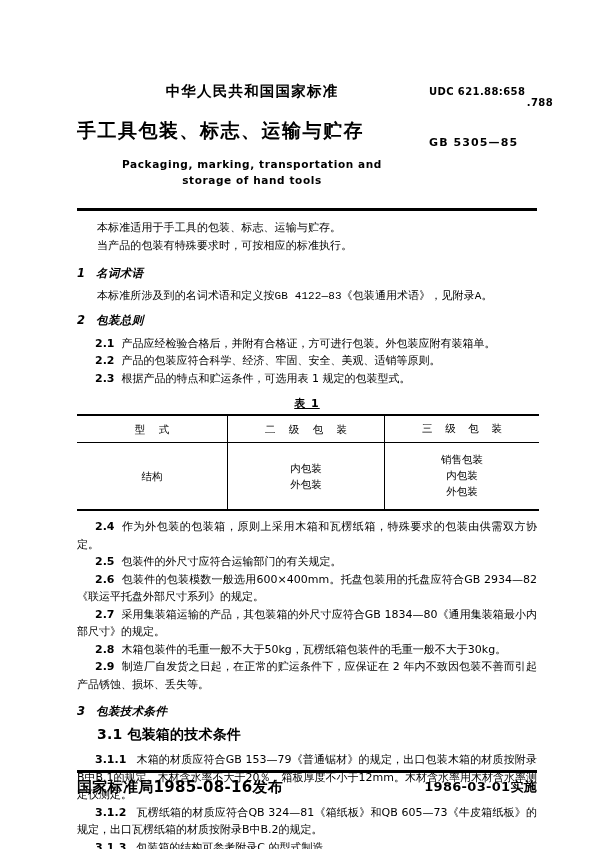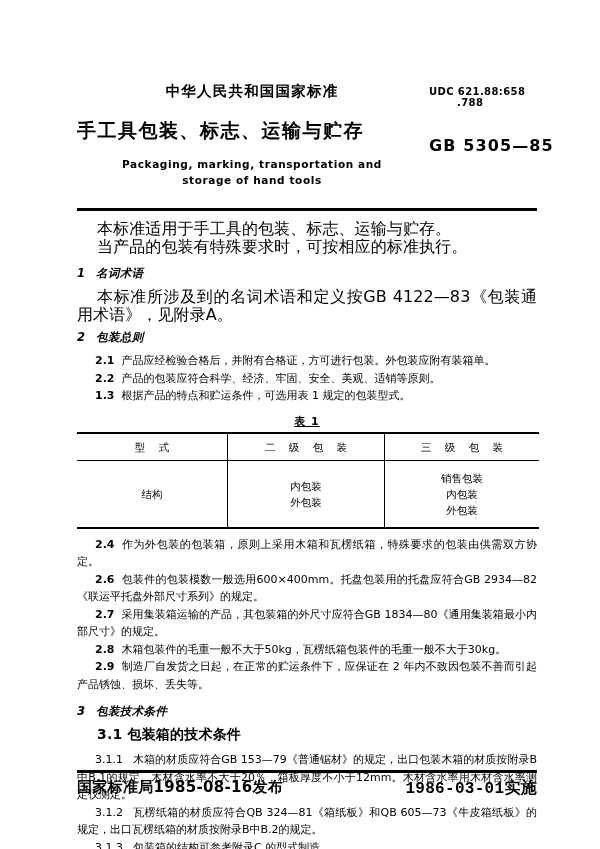--- a/index.html
+++ b/index.html
@@ -68,27 +68,27 @@
   .udc-block {
     position: absolute;
     left: 352px;
     top: 12px;
     width: 150px;
     font-size: 10px;
     font-weight: bold;
     letter-spacing: 0.4px;
   }
   .udc-line1 { display: block; white-space: nowrap; }
-  .udc-line2 { display: block; text-align: left; width: 96px; margin-left: 28px; }
+  .udc-line2 { display: block; text-align: right; width: 96px; margin-left: 28px; }
 
   .gb-no {
     position: absolute;
     left: 352px;
     top: 62px;
-    font-size: 16px;
+    font-size: 11px;
     font-weight: bold;
     letter-spacing: 1.1px;
     white-space: nowrap;
   }
 
   
   .rule-top {
     position: absolute;
     left: 62px;
     top: 196px;
@@ -106,25 +106,26 @@
   }
 
   
   .body-area {
     position: absolute;
     left: 62px;
     top: 206px;
     width: 460px;
   }
   .p {
-    font-size: 16px;
+    font-size: 11px;
     line-height: 17.5px;
     text-align: justify;
     letter-spacing: 0.1px;
     margin: 0;
+    font-family: Liberation Mono, monospace;
   }
   .indent1 { text-indent: 20px; }
   .lead-block { margin-top: 2px; }
   .sec-head {
     font-size: 11.5px;
     font-weight: bold;
     margin: 0;
     letter-spacing: 0.4px;
     font-style: italic;
   }
@@ -140,21 +141,21 @@
   .gap-m { height: 11px; }
 
   .clause { font-size: 11px; line-height: 17.5px; text-align: justify; margin: 0; }
   .clause .lbl {
     font-weight: bold;
     display: inline-block;
     padding-left: 18px;
     padding-right: 7px;
   }
   .clause .lbl-wide {
-    font-weight: normal;
+    font-weight: bold;
     display: inline-block;
     padding-left: 18px;
     padding-right: 10px;
   }
 
   
   .tbl-caption {
     text-align: center;
     font-size: 11px;
     font-weight: bold;
@@ -184,21 +185,21 @@
     text-indent: 5px;
     font-weight: normal;
   }
   table.t1 .bdy td {
     border-bottom: 2.2px solid #000;
     height: 58px;
     padding: 4px 0;
   }
   table.t1 .c1 { width: 150px; border-right: 1.2px solid #000; }
   table.t1 .c2 { width: 156px; border-right: 1.2px solid #000; text-align: center; }
-  table.t1 .c3 { width: 154px; }
+  table.t1 .c3 { width: 154px; font-family: Liberation Serif, serif; }
   .cellline { display: block; }
 
   
   .footer {
     position: absolute;
     left: 62px;
     top: 766px;
     width: 460px;
     height: 18px;
   }
@@ -209,25 +210,24 @@
     font-size: 15px;
     font-weight: bold;
     letter-spacing: 0.3px;
     white-space: nowrap;
     text-align: right;
   }
   .foot-right {
     position: absolute;
     right: 0;
     top: 0;
-    font-size: 16px;
+    font-size: 13px;
     font-weight: bold;
     letter-spacing: 0.3px;
     white-space: nowrap;
-    font-family: Liberation Mono, monospace;
   }
 </style>
 </head>
 <body>
 
 <div class="page">
 
   <div class="masthead">
     <div class="nat-title">中华人民共和国国家标准</div>
     <div class="main-title">手工具包装、标志、运输与贮存</div>
@@ -260,21 +260,21 @@
     <p class="p indent1">本标准所涉及到的名词术语和定义按GB  4122—83《包装通用术语》，见附录A。</p>
 
     <div class="gap-s"></div>
 
     <p class="sec-head"><span class="num">2</span><span>包装总则</span></p>
 
     <div class="gap-s"></div>
 
     <p class="clause"><span class="lbl">2.1</span><span>产品应经检验合格后，并附有合格证，方可进行包装。外包装应附有装箱单。</span></p>
     <p class="clause"><span class="lbl">2.2</span><span>产品的包装应符合科学、经济、牢固、安全、美观、适销等原则。</span></p>
-    <p class="clause"><span class="lbl">1.3</span><span>根据产品的特点和贮运条件，可选用表 1 规定的包装型式。</span></p>
+    <p class="clause"><span class="lbl">2.3</span><span>根据产品的特点和贮运条件，可选用表 1 规定的包装型式。</span></p>
 
     <div class="gap-s"></div>
 
     <p class="tbl-caption">表 1</p>
 
     <table class="t1">
       <tbody>
         <tr class="hdr">
           <td class="c1">型        式</td>
           <td class="c2">二   级   包   装</td>
@@ -293,20 +293,21 @@
             <span class="cellline">内包装</span>
             <span class="cellline">外包装</span>
           </td>
         </tr>
       </tbody>
     </table>
 
     <div class="gap-s"></div>
 
     <p class="clause"><span class="lbl">2.4</span><span>作为外包装的包装箱，原则上采用木箱和瓦楞纸箱，特殊要求的包装由供需双方协定。</span></p>
+    <p class="clause"><span class="lbl">2.5</span><span>包装件的外尺寸应符合运输部门的有关规定。</span></p>
     <p class="clause"><span class="lbl">2.6</span><span>包装件的包装模数一般选用600×400mm。托盘包装用的托盘应符合GB  2934—82《联运平托盘外部尺寸系列》的规定。</span></p>
     <p class="clause"><span class="lbl">2.7</span><span>采用集装箱运输的产品，其包装箱的外尺寸应符合GB  1834—80《通用集装箱最小内部尺寸》的规定。</span></p>
     <p class="clause"><span class="lbl">2.8</span><span>木箱包装件的毛重一般不大于50kg，瓦楞纸箱包装件的毛重一般不大于30kg。</span></p>
     <p class="clause"><span class="lbl">2.9</span><span>制造厂自发货之日起，在正常的贮运条件下，应保证在 2 年内不致因包装不善而引起产品锈蚀、损坏、丢失等。</span></p>
 
     <div class="gap-m"></div>
 
     <p class="sec-head"><span class="num">3</span><span>包装技术条件</span></p>
 
     <div class="gap-s"></div>

